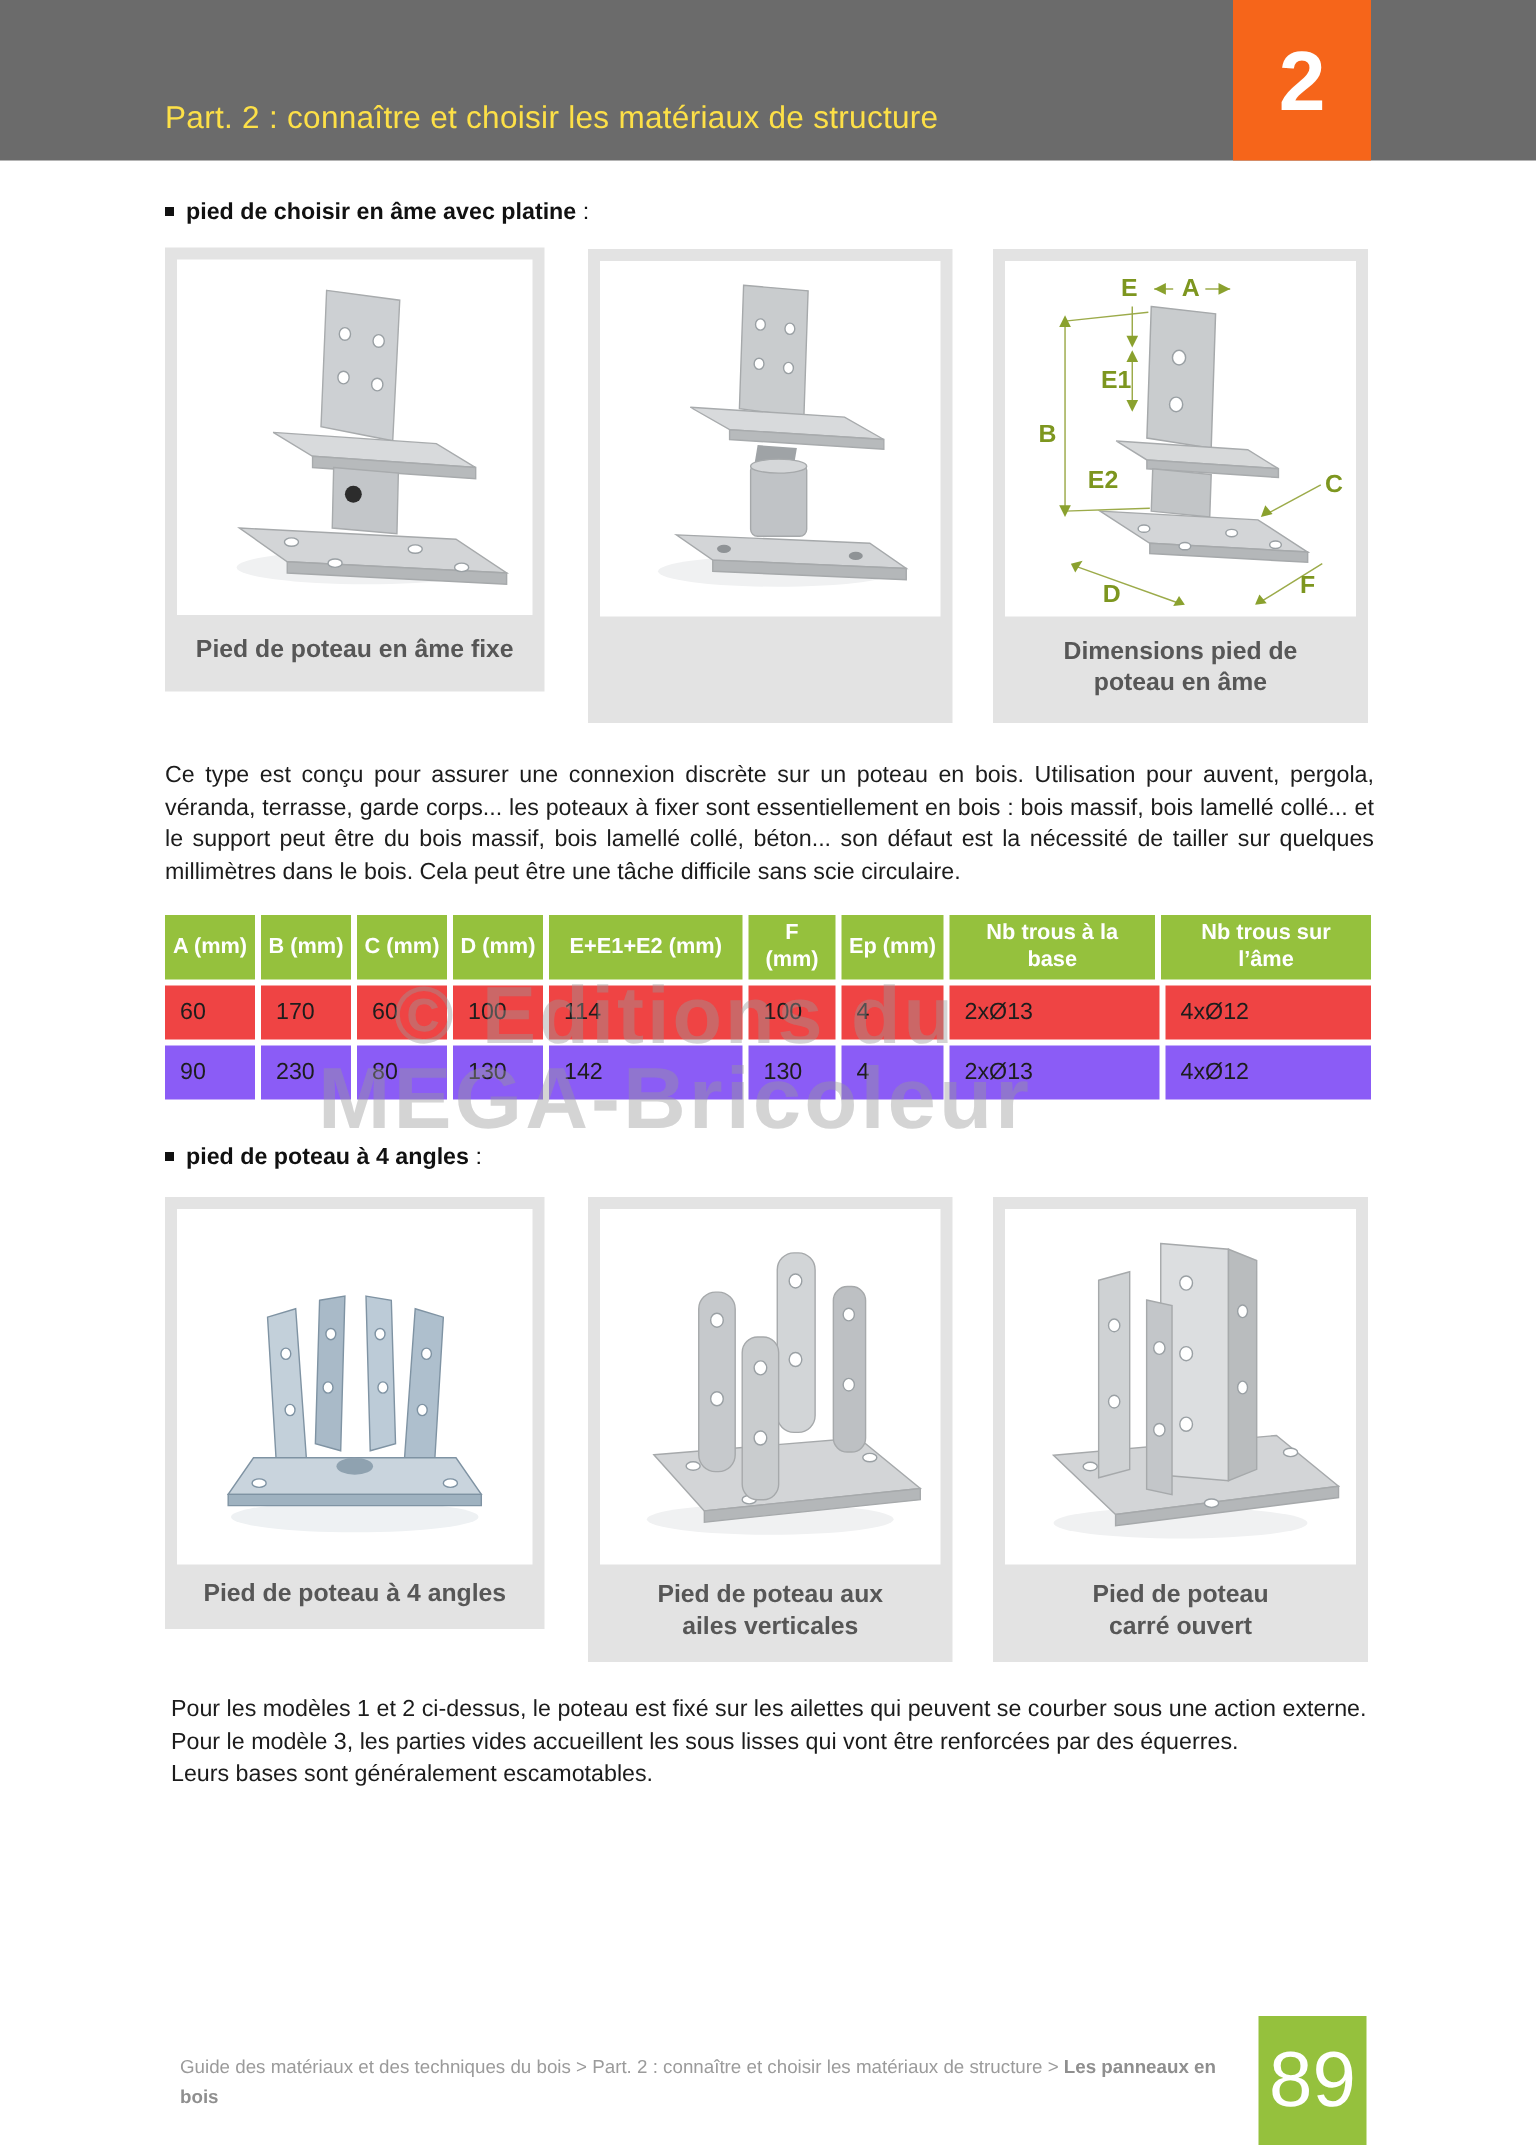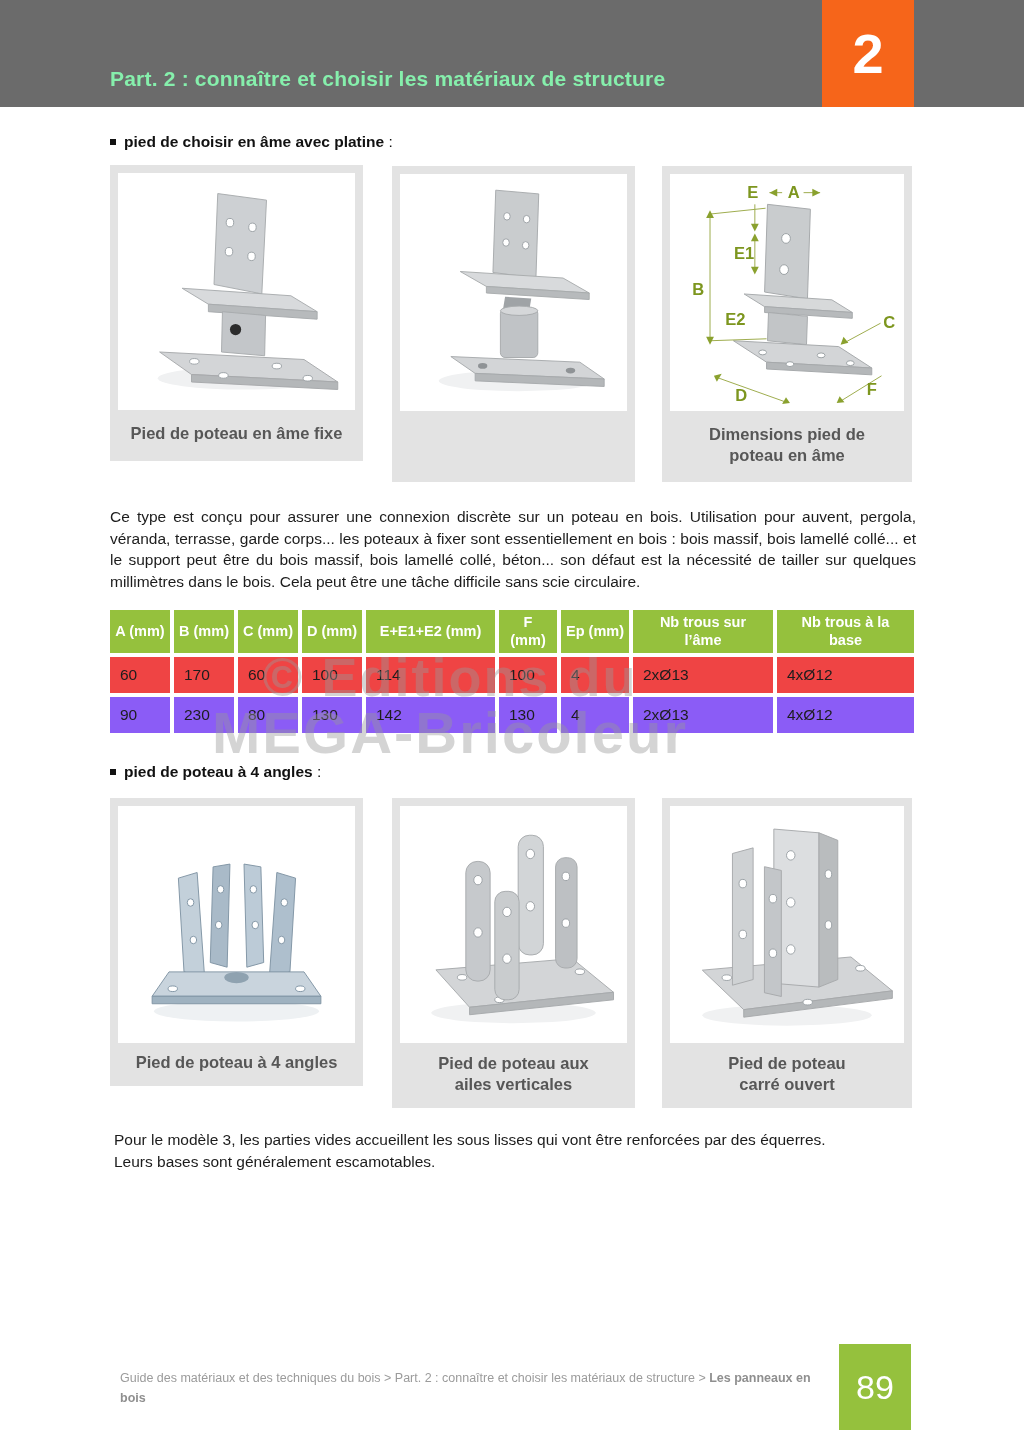--- a/index.html
+++ b/index.html
@@ -1,22 +1,22 @@
 <!DOCTYPE html>
 <html><head>
 <meta charset="utf-8">
 <style>
   html,body{margin:0;padding:0;background:#ffffff;}
   .page{position:relative;width:1024px;height:1436px;background:#ffffff;overflow:hidden;
         font-family:"Liberation Sans",sans-serif;color:#1c1c1c;}
 
   
   .titlebar{position:absolute;left:0;top:0;width:1024px;height:107px;background:#6b6b6b;}
-  .titlebar h1{position:absolute;left:110px;bottom:16px;margin:0;font-size:21px;font-weight:bold;
-               color:#86efac;letter-spacing:.2px;white-space:nowrap;}
+  .titlebar h1{position:absolute;left:110px;bottom:16px;margin:0;font-size:21px;font-weight:normal;
+               color:#fde047;letter-spacing:.2px;white-space:nowrap;}
   .chapnum{position:absolute;left:822px;top:0;width:92px;height:107px;background:#f6651a;
            display:flex;align-items:center;justify-content:center;
            font-size:56px;font-weight:bold;color:#ffffff;}
 
   
   .bullet{position:absolute;left:110px;font-size:15.5px;color:#111;}
   .bullet .sq{display:inline-block;width:6px;height:6px;background:#111;margin:0 8px 2px 0;vertical-align:middle;}
   .bullet b{font-weight:bold;}
   .b1{top:133px;} .b2{top:763px;}
 
@@ -59,21 +59,21 @@
   
   .watermark{position:absolute;left:115px;top:648px;width:670px;text-align:center;z-index:6;
              font-weight:bold;color:rgba(152,152,152,.42);pointer-events:none;letter-spacing:2px;}
   .wm1{font-size:54px;line-height:58px;}
   .wm2{font-size:58px;line-height:54px;}
 
   
   .crumbs{position:absolute;left:120px;top:1368px;width:700px;font-size:12.5px;line-height:20px;color:#9b9b9b;}
   .crumbs b{font-weight:bold;color:#8f8f8f;}
   .pagenum{position:absolute;left:839px;top:1344px;width:72px;height:86px;background:#95c13d;
-           display:flex;align-items:center;justify-content:center;color:#ffffff;font-size:34px;font-weight:400;}
+           display:flex;align-items:center;justify-content:center;color:#ffffff;font-size:52px;font-weight:400;}
 
   svg{display:block;}
 </style>
 </head>
 <body>
 
 <div class="page">
 
   <div class="titlebar">
     <h1>Part. 2 : connaître et choisir les matériaux de structure</h1>
@@ -191,22 +191,22 @@
 
   <div class="tbl">
     <div class="trow">
       <div class="th cw1">A (mm)</div>
       <div class="th cw2">B (mm)</div>
       <div class="th cw3">C (mm)</div>
       <div class="th cw4">D (mm)</div>
       <div class="th cw5">E+E1+E2 (mm)</div>
       <div class="th cw6">F (mm)</div>
       <div class="th cw7">Ep (mm)</div>
+      <div class="th cw9 pad">Nb trous à la base</div>
       <div class="th cw8 pad">Nb trous sur l’âme</div>
-      <div class="th cw9 pad">Nb trous à la base</div>
     </div>
     <div class="trow r1">
       <div class="td cw1">60</div>
       <div class="td cw2">170</div>
       <div class="td cw3">60</div>
       <div class="td cw4">100</div>
       <div class="td cw5">114</div>
       <div class="td cw6">100</div>
       <div class="td cw7">4</div>
       <div class="td cw8">2xØ13</div>
@@ -307,20 +307,21 @@
         <ellipse cx="171" cy="118" rx="4" ry="4.5" fill="#ffffff" stroke="#9aa0a4"></ellipse>
         <rect x="95" y="84" width="26" height="116" rx="11" fill="#c9ccce" stroke="#a6a9ab"></rect>
         <ellipse cx="108" cy="106" rx="4.5" ry="5" fill="#ffffff" stroke="#9aa0a4"></ellipse>
         <ellipse cx="108" cy="156" rx="4.5" ry="5" fill="#ffffff" stroke="#9aa0a4"></ellipse>
       </svg>
     </div>
     <figcaption class="cap narrow">Pied de poteau aux ailes verticales</figcaption>
   </figure>
 
   <div class="para p2">
+    <div class="sp">Pour les modèles 1 et 2 ci-dessus, le poteau est fixé sur les ailettes qui peuvent se courber sous une action externe.</div>
     <div class="sp">Pour le modèle 3, les parties vides accueillent les sous lisses qui vont être renforcées par des équerres.</div>
     <div class="sp">Leurs bases sont généralement escamotables.</div>
   </div>
 
   <div class="crumbs">
     <span>Guide des matériaux et des techniques du bois &gt; Part. 2 : connaître et choisir les matériaux de structure &gt; </span><b>Les panneaux en bois</b>
   </div>
   <div class="pagenum">89</div>
 
 </div>

